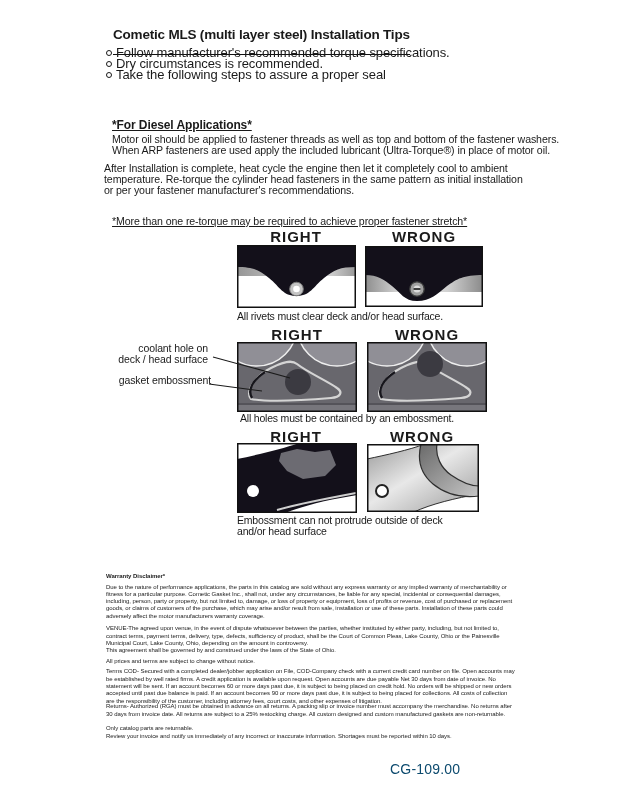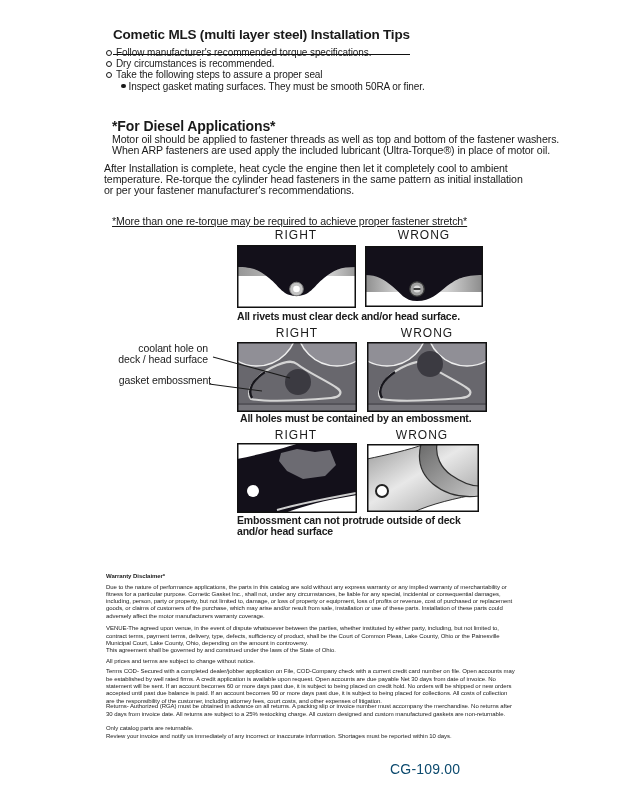--- a/index.html
+++ b/index.html
@@ -8,36 +8,36 @@
     font-family:"Liberation Sans","DejaVu Sans",sans-serif;color:#1a1a1a;
   }
   .abs{position:absolute;}
   .pre{white-space:pre-line;}
   
   .doc-title{
     font-size:13.5px;font-weight:700;letter-spacing:-0.2px;
     border-bottom:1.5px solid #111;padding-bottom:12px;display:inline-block;
   }
   
-  .tips{left:106px;top:47px;font-size:10px;line-height:11.2px;letter-spacing:-0.1px;width:470px;}
+  .tips{left:106px;top:47px;font-size:13px;line-height:11.2px;letter-spacing:-0.1px;width:470px;}
   .tip-row{display:flex;align-items:flex-start;}
   .marker-o{
     width:4px;height:4px;border:1px solid #1a1a1a;border-radius:50%;
     display:inline-block;margin:3px 4px 0 0;flex:0 0 auto;
   }
   .sub{margin-left:15px;}
   .marker-dot{
     width:4.5px;height:4.5px;background:#1a1a1a;border-radius:50%;
     display:inline-block;margin:3px 3px 0 0;flex:0 0 auto;
   }
   .body-txt{font-size:10.6px;line-height:11.2px;letter-spacing:-0.1px;}
-  .bold-head{font-size:14px;font-weight:700;letter-spacing:-0.1px;}
-  
-  .rw-head{font-size:12px;font-weight:400;letter-spacing:1px;text-align:center;width:90px;}
-  .caption{font-size:10.5px;font-weight:700;letter-spacing:-0.2px;line-height:11px;}
+  .bold-head{font-size:12px;font-weight:700;letter-spacing:-0.1px;text-decoration:underline;}
+  
+  .rw-head{font-size:15px;font-weight:700;letter-spacing:1px;text-align:center;width:90px;}
+  .caption{font-size:10.5px;font-weight:400;letter-spacing:-0.2px;line-height:11px;}
   .callout{font-size:10.5px;letter-spacing:-0.1px;line-height:10.7px;text-align:right;width:111px;}
   
   .fine{font-size:6px;line-height:7.33px;letter-spacing:-0.05px;color:#222;width:490px;}
   .fine-bold{font-weight:700;}
   .footer-code{font-size:14px;color:#0c4a6e;letter-spacing:0.2px;}
 </style>
 </head>
 <body>
 
 <div class="page">
@@ -51,24 +51,20 @@
       <span class="marker-o"></span>
       <span>Follow manufacturer's recommended torque specifications.</span>
     </div>
     <div class="tip-row">
       <span class="marker-o"></span>
       <span>Dry circumstances is recommended.</span>
     </div>
     <div class="tip-row">
       <span class="marker-o"></span>
       <span>Take the following steps to assure a proper seal</span>
-    </div>
-    <div class="tip-row sub">
-      <span class="marker-dot"></span>
-      <span>Inspect gasket mating surfaces.  They must be smooth 50RA or finer.</span>
     </div>
   </div>
 
   <div class="abs bold-head" style="left:112px;top:118px;">*For Diesel Applications*</div>
   <div class="abs body-txt pre" style="left:112px;top:134px;width:480px;">Motor oil should be applied to fastener threads as well as top and bottom of the fastener washers.
 When ARP fasteners are used apply the included lubricant (Ultra-Torque®) in place of motor oil.</div>
   <div class="abs body-txt pre" style="left:104px;top:163px;width:480px;">After Installation is complete, heat cycle the engine then let it completely cool to ambient
 temperature. Re-torque the cylinder head fasteners in the same pattern as initial installation
 or per your fastener manufacturer's recommendations.</div>
   <div class="abs body-txt" style="left:112px;top:216px;width:480px;text-decoration:underline;">*More than one re-torque may be required to achieve proper fastener stretch*</div>

